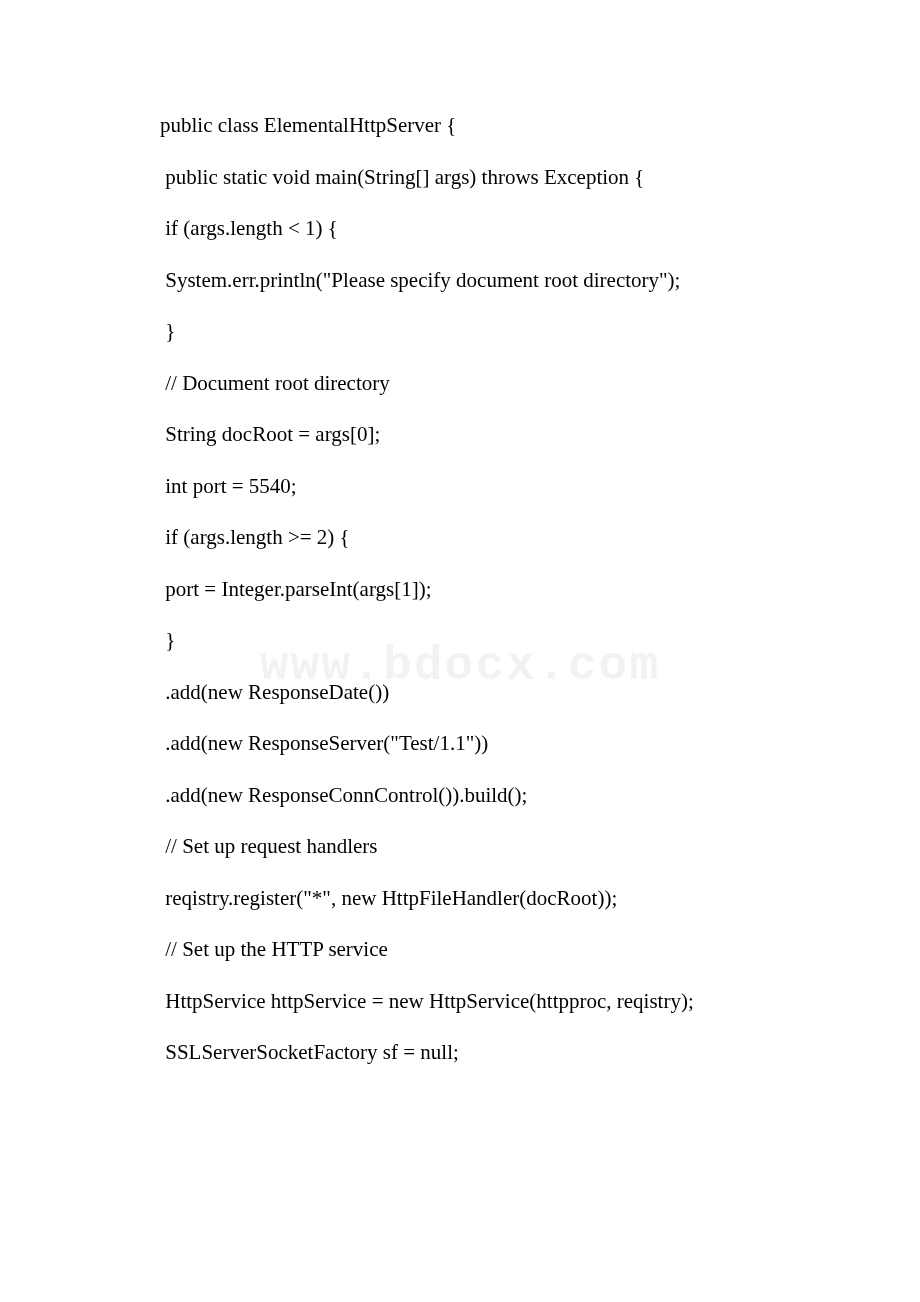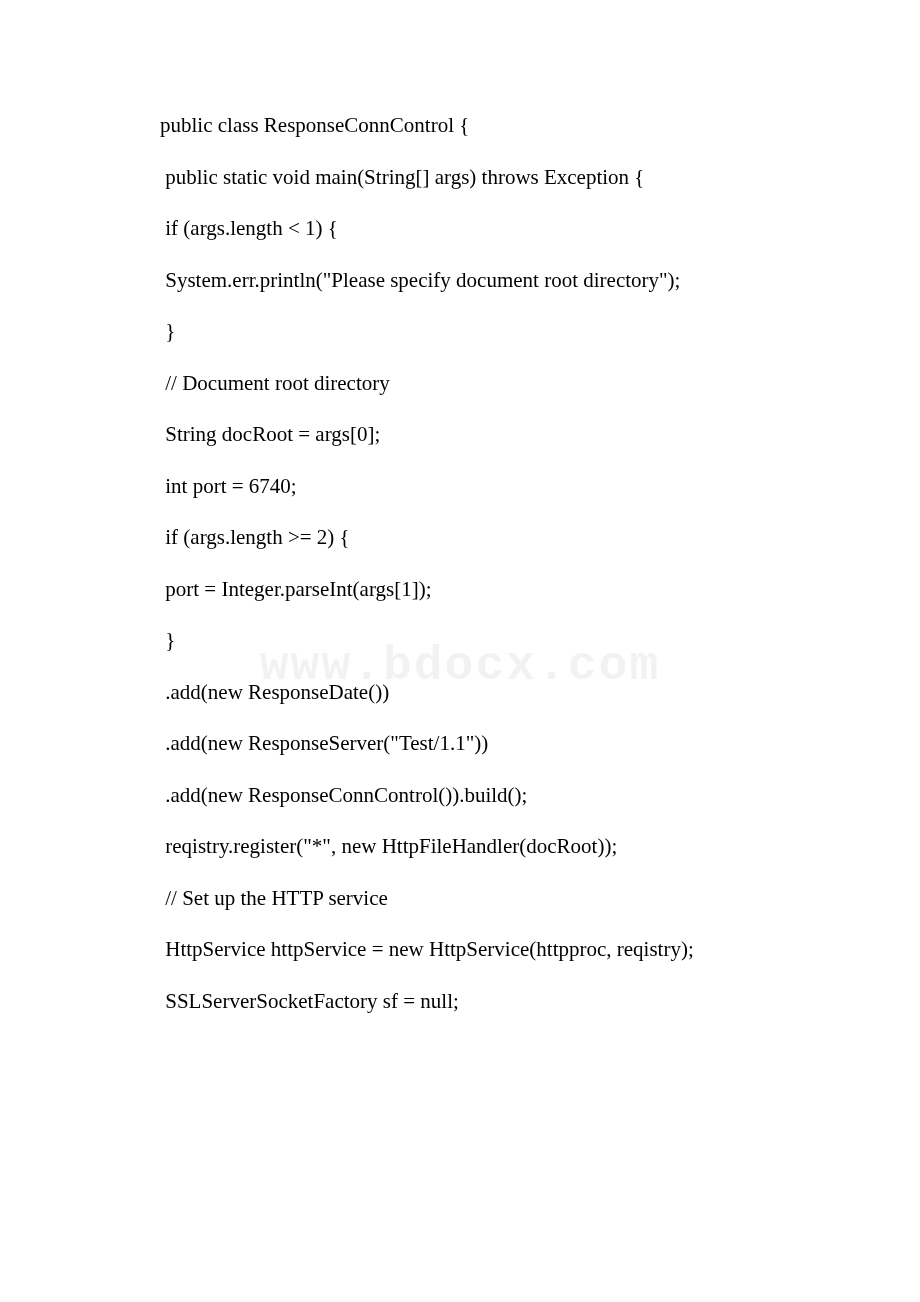--- a/index.html
+++ b/index.html
@@ -40,32 +40,33 @@
     pointer-events: none;
     user-select: none;
   }
 </style>
 </head>
 <body>
 
 <div class="page">
   <div class="watermark">www.bdocx.com</div>
   <div id="code-container">
-      <div class="line indent1">public class ResponseConnControl {</div>
+      <div class="line indent1">public class ElementalHttpServer {</div>
       <div class="line indent1"> public static void main(String[] args) throws Exception {</div>
       <div class="line indent1"> if (args.length &lt; 1) {</div>
       <div class="line indent1"> System.err.println("Please specify document root directory");</div>
       <div class="line indent1"> }</div>
       <div class="line indent1"> // Document root directory</div>
       <div class="line indent1"> String docRoot = args[0];</div>
-      <div class="line indent1"> int port = 6740;</div>
+      <div class="line indent1"> int port = 5540;</div>
       <div class="line indent1"> if (args.length &gt;= 2) {</div>
       <div class="line indent1"> port = Integer.parseInt(args[1]);</div>
       <div class="line indent1"> }</div>
       <div class="line indent1"> .add(new ResponseDate())</div>
       <div class="line indent1"> .add(new ResponseServer("Test/1.1"))</div>
       <div class="line indent1"> .add(new ResponseConnControl()).build();</div>
+      <div class="line indent1"> // Set up request handlers</div>
       <div class="line indent1"> reqistry.register("*", new HttpFileHandler(docRoot));</div>
       <div class="line indent1"> // Set up the HTTP service</div>
       <div class="line indent1"> HttpService httpService = new HttpService(httpproc, reqistry);</div>
       <div class="line indent1"> SSLServerSocketFactory sf = null;</div>
     </div>
 </div>
 
 </body></html>

